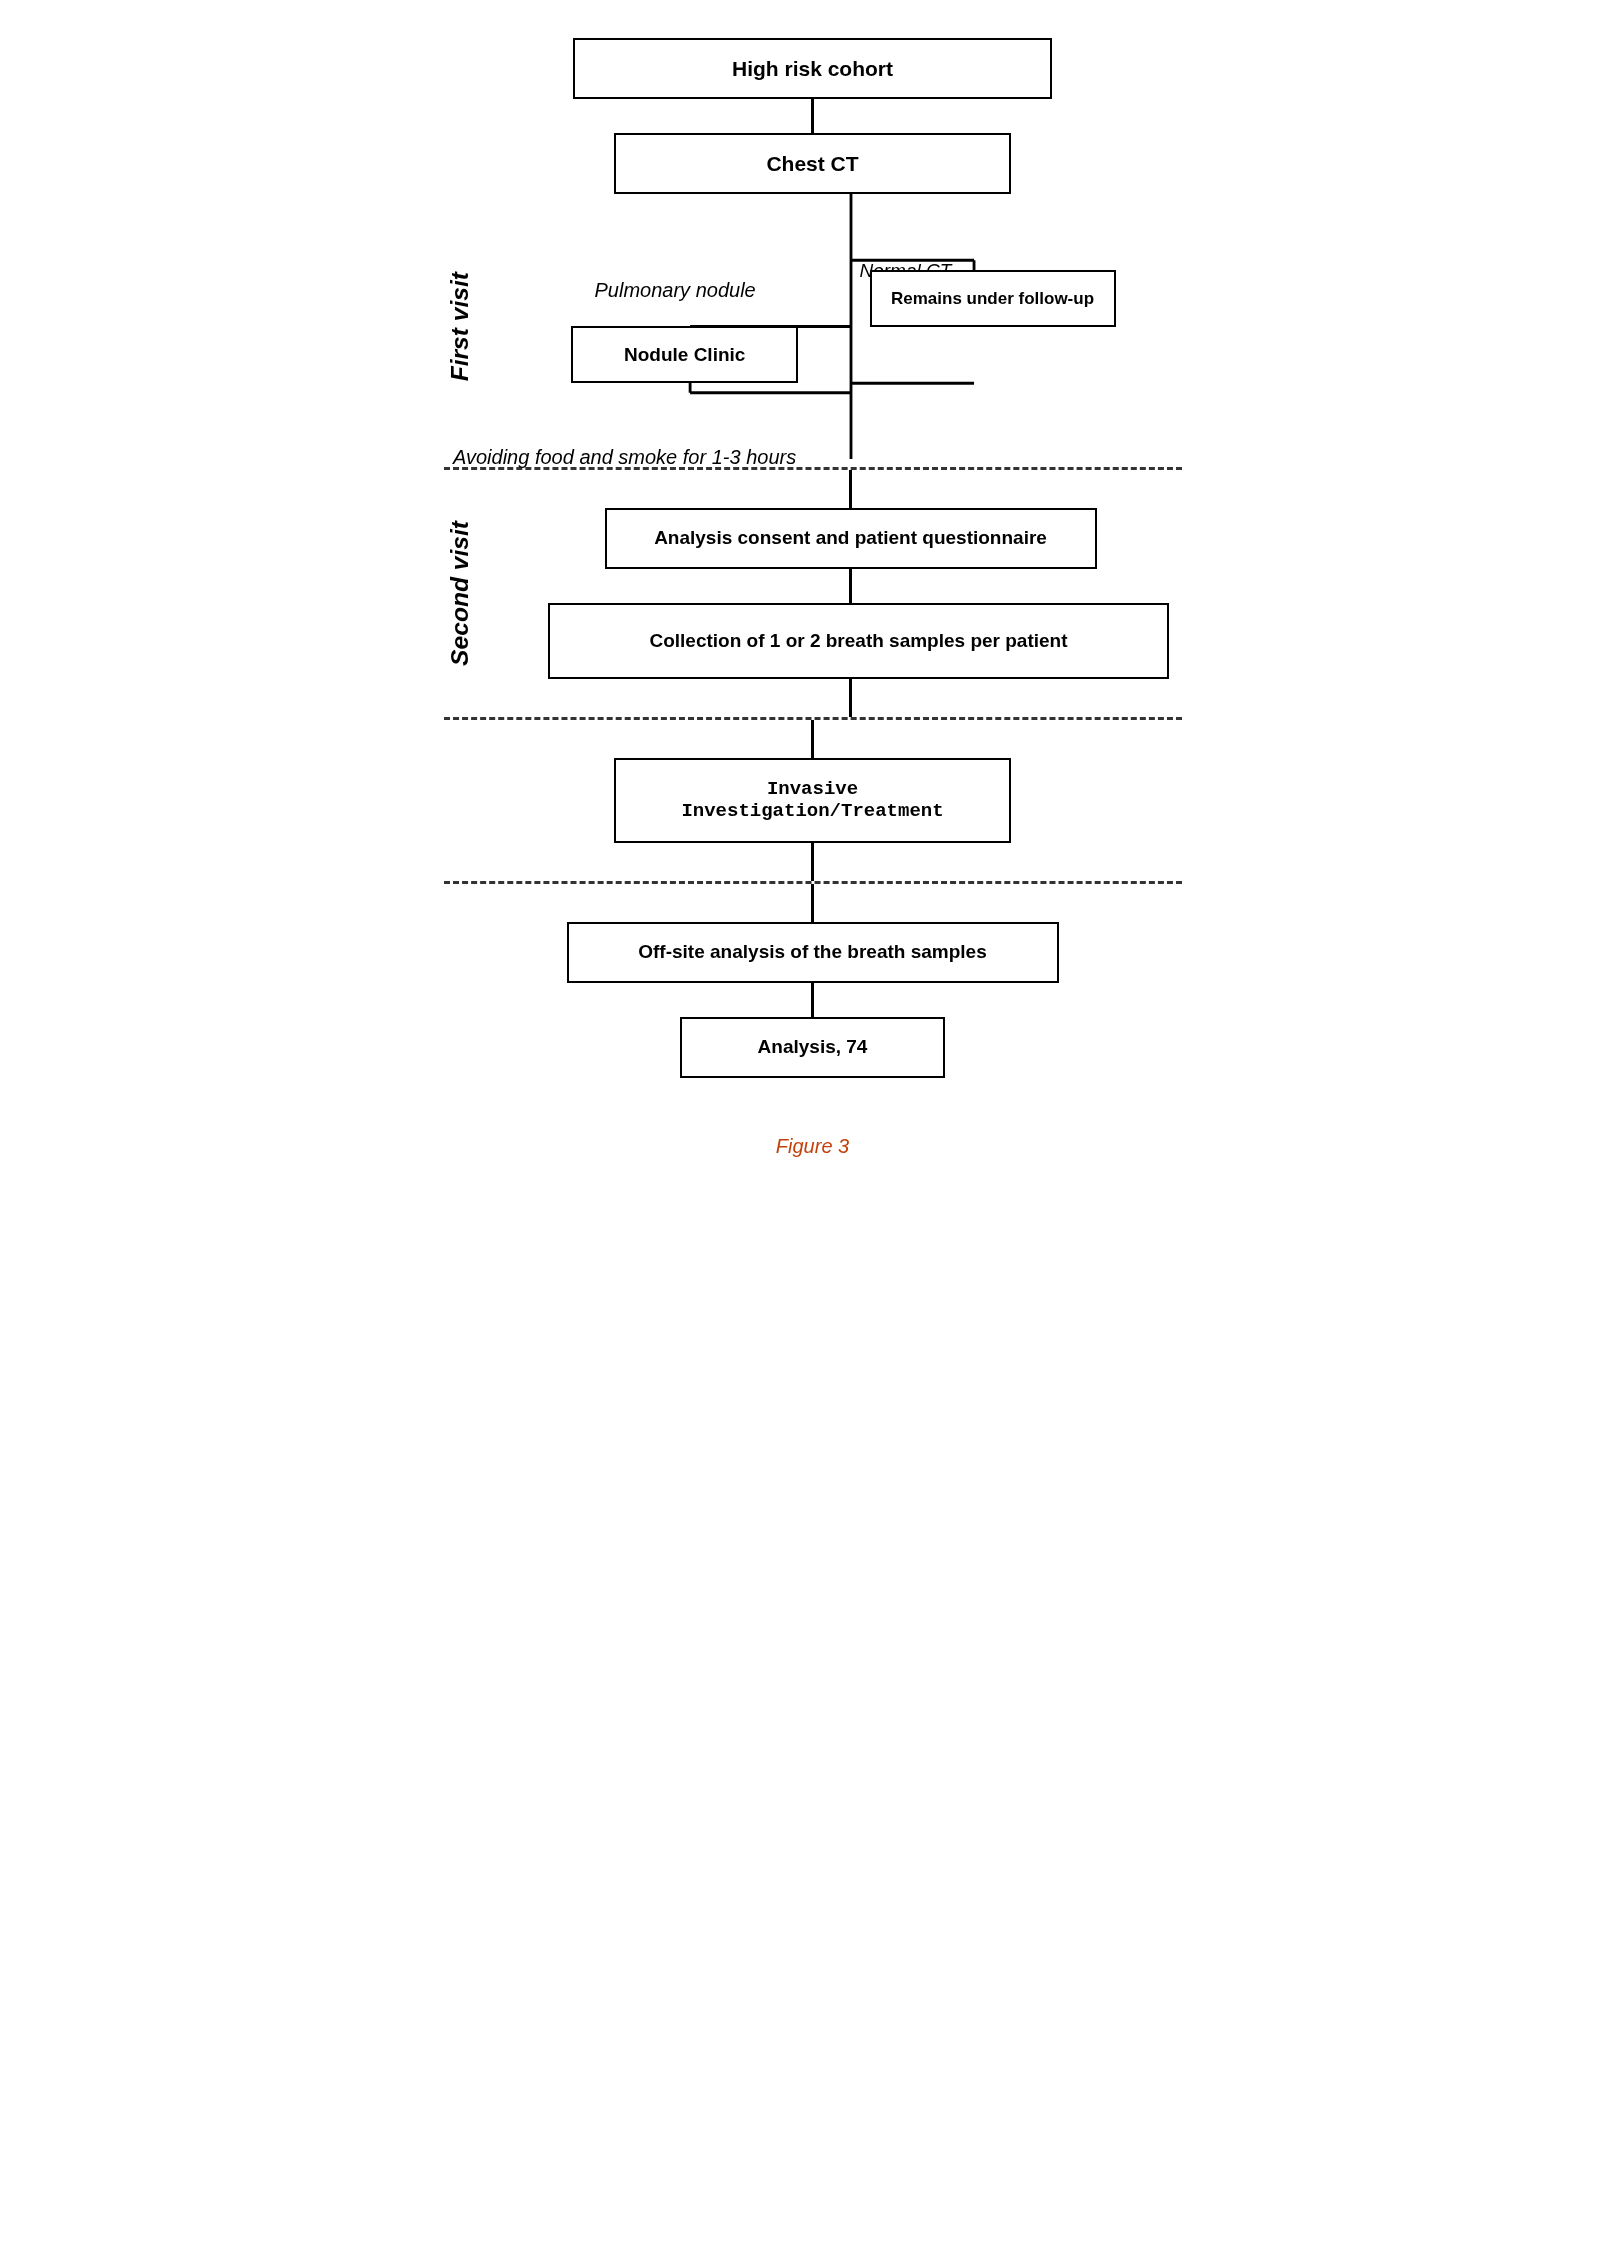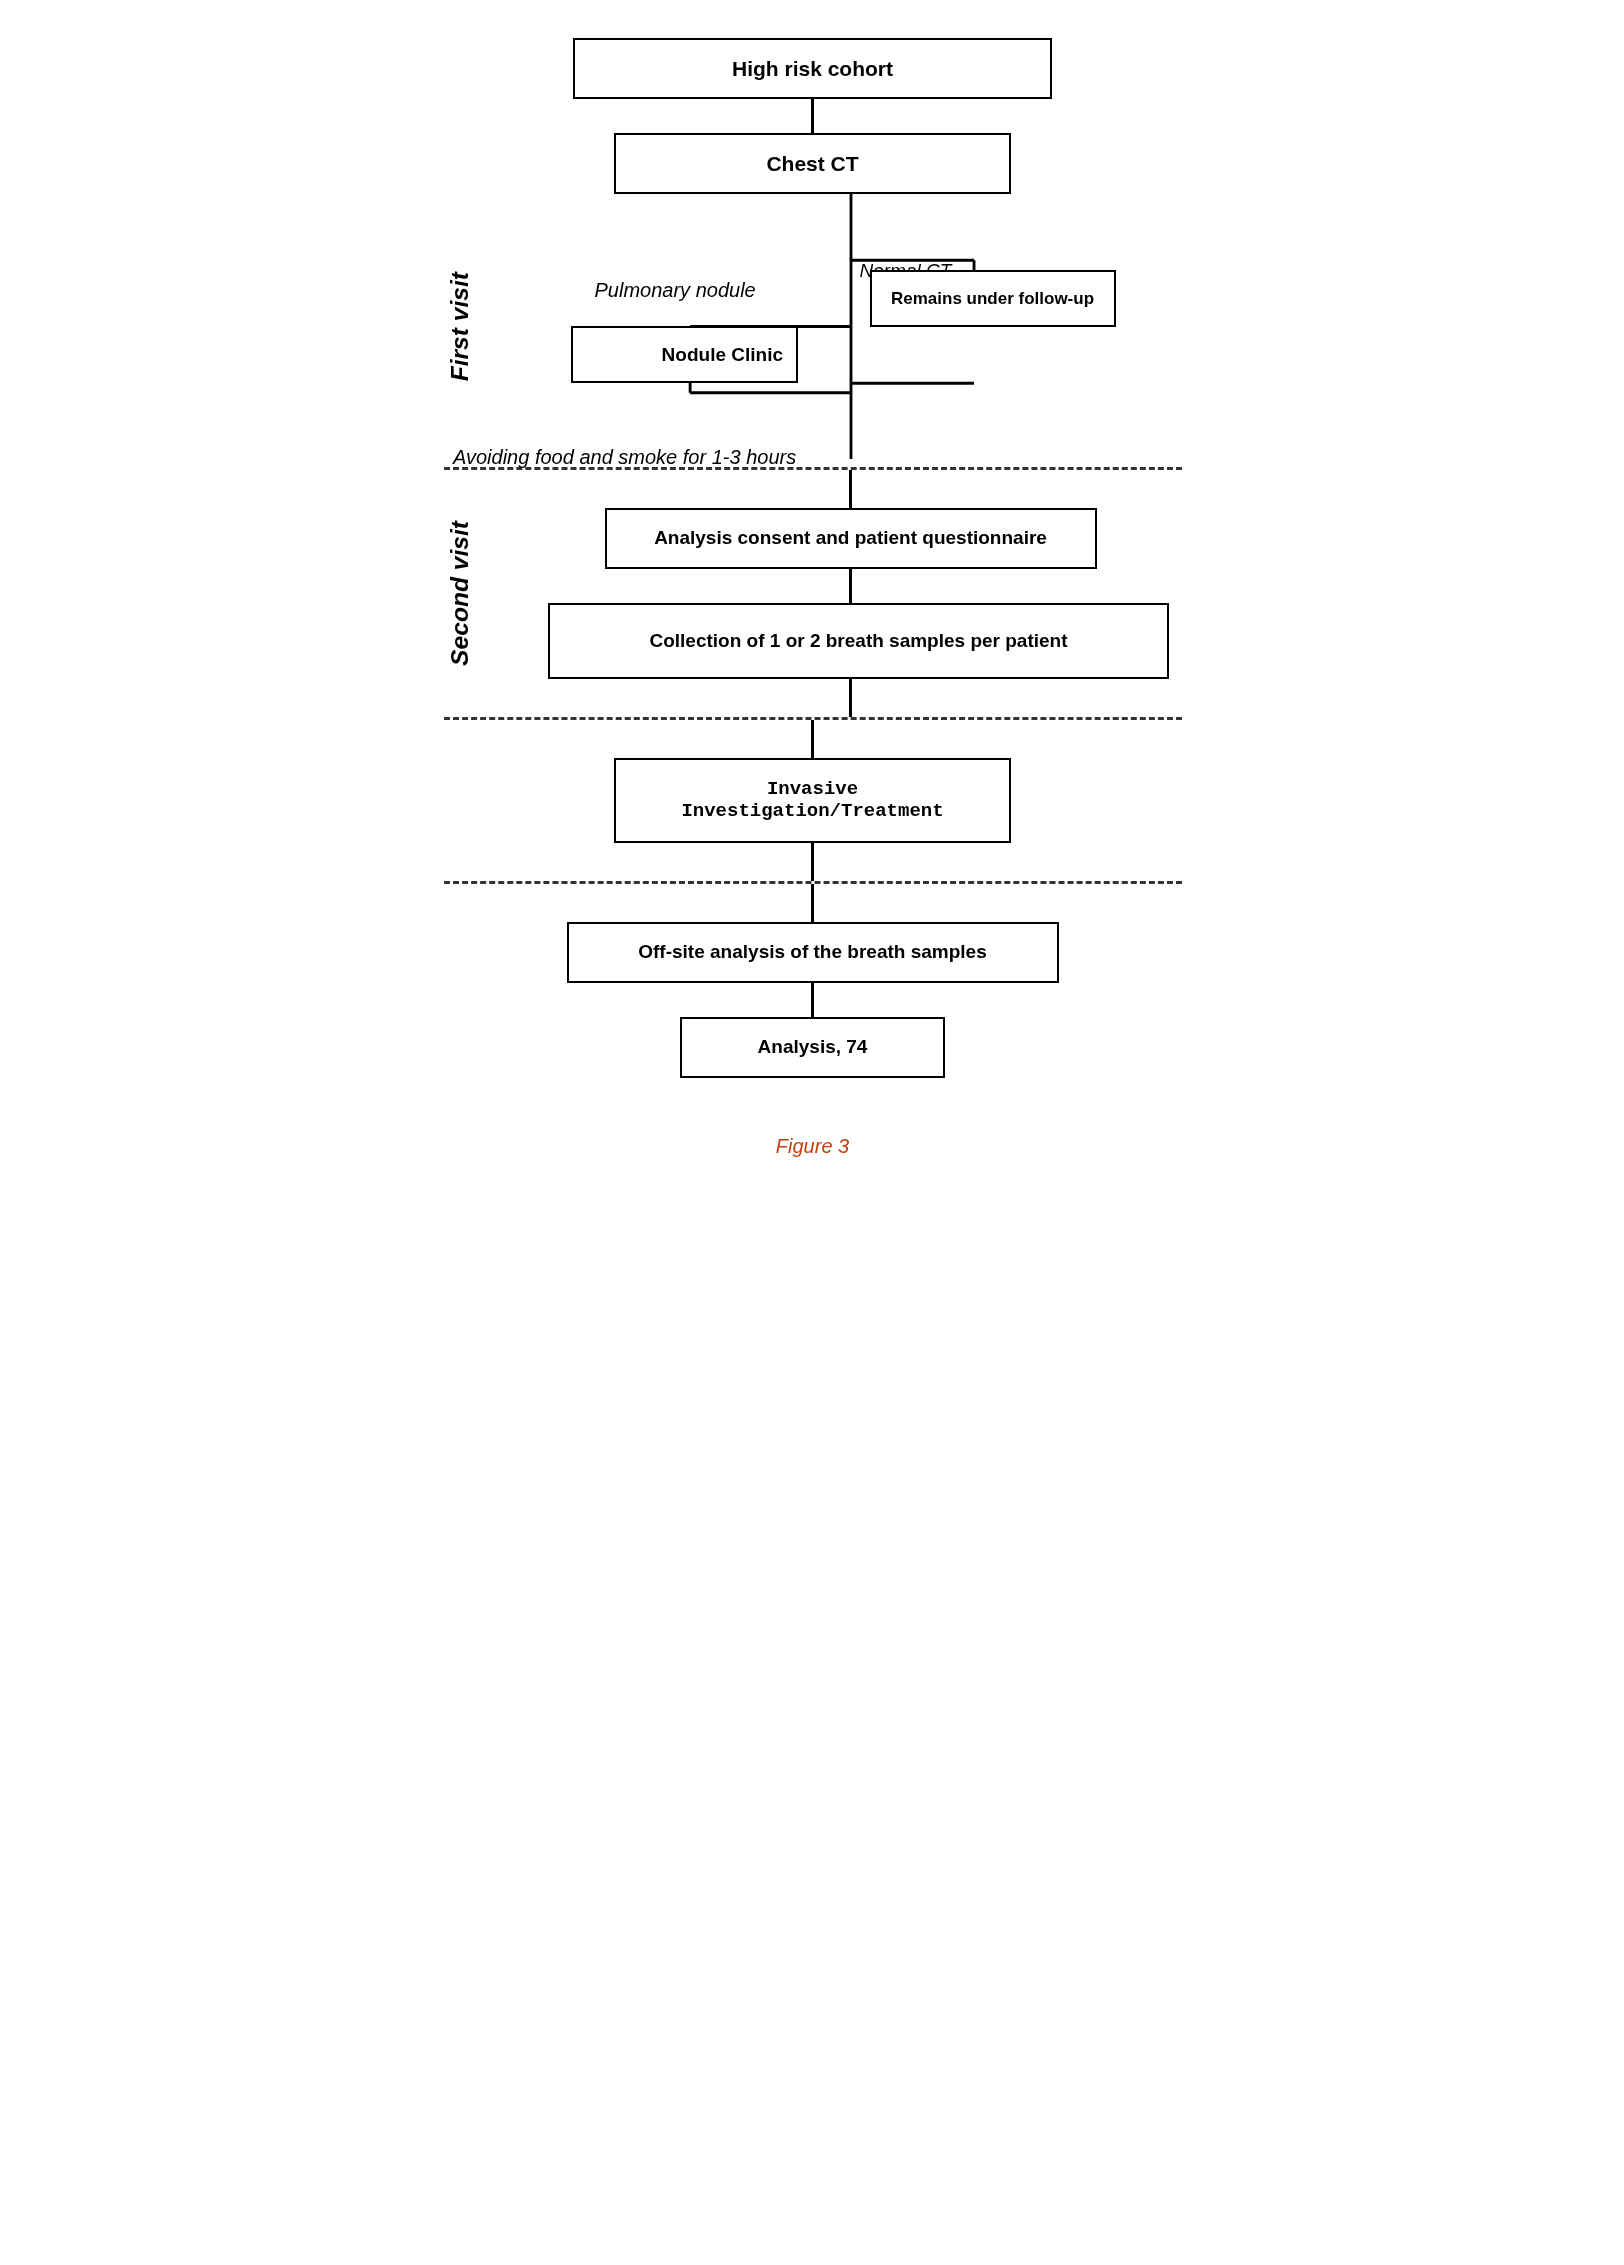--- a/index.html
+++ b/index.html
@@ -144,21 +144,21 @@
 
             <line x1="130" y1="210" x2="300" y2="210" stroke="#000" stroke-width="3"></line>
 
             <line x1="430" y1="200" x2="300" y2="200" stroke="#000" stroke-width="3"></line>
           </svg>
 
           <div style="position:absolute; top:85px; left:28px; font-style:italic; font-size:20px;">
             <span>Pulmonary nodule</span>
           </div>
 
-          <div class="box" style="position:absolute; top:132px; left:4.7px; width:227px; min-height:57px; padding:7.6px 13.2px; display:flex; align-items:center; justify-content:flex-end;">
+          <div class="box" style="position:absolute; top:132px; left:4.7px; width:227px; min-height:57px; padding:7.6px 13.2px; display:flex; align-items:center; justify-content:center;">
             <span style="font-size:19px; font-weight:bold;">Nodule Clinic</span>
           </div>
 
           <div style="position:absolute; top:38px; left:293px; font-style:italic; font-size:19px;margin-top:28px;">
             <span>Normal CT</span>
           </div>
 
           <div class="box" style="position:absolute; top:76px; left:303px; width:246px; min-height:57px; padding:7.6px 13.2px; display:flex; align-items:center; justify-content:center;">
             <span style="font-size:17px; font-weight:bold;">Remains under follow-up</span>
           </div>

